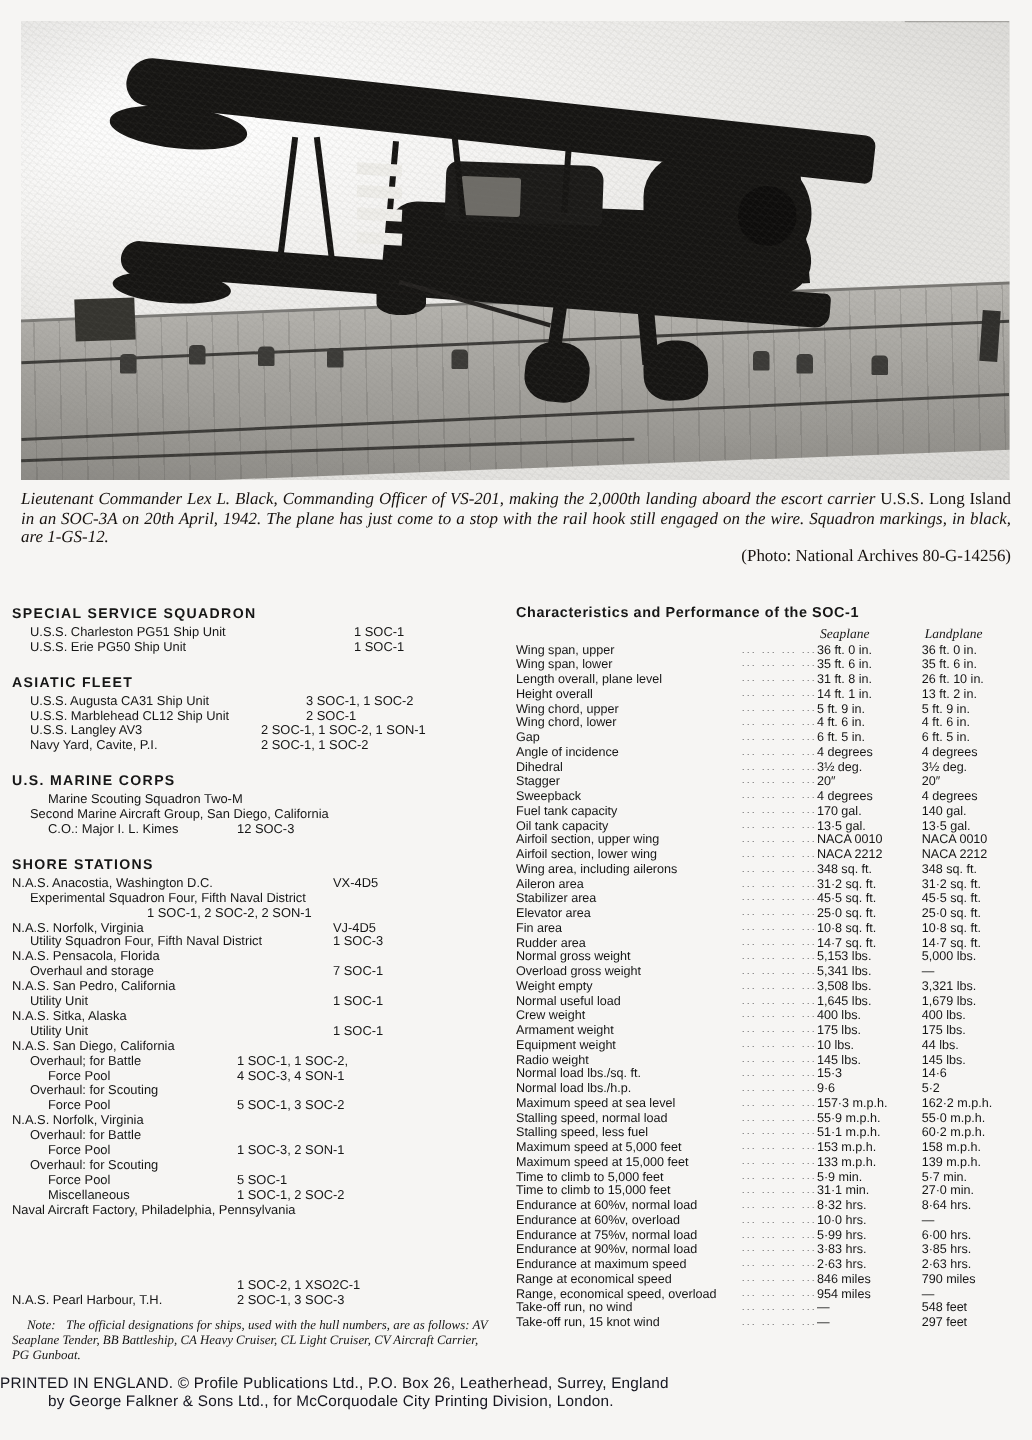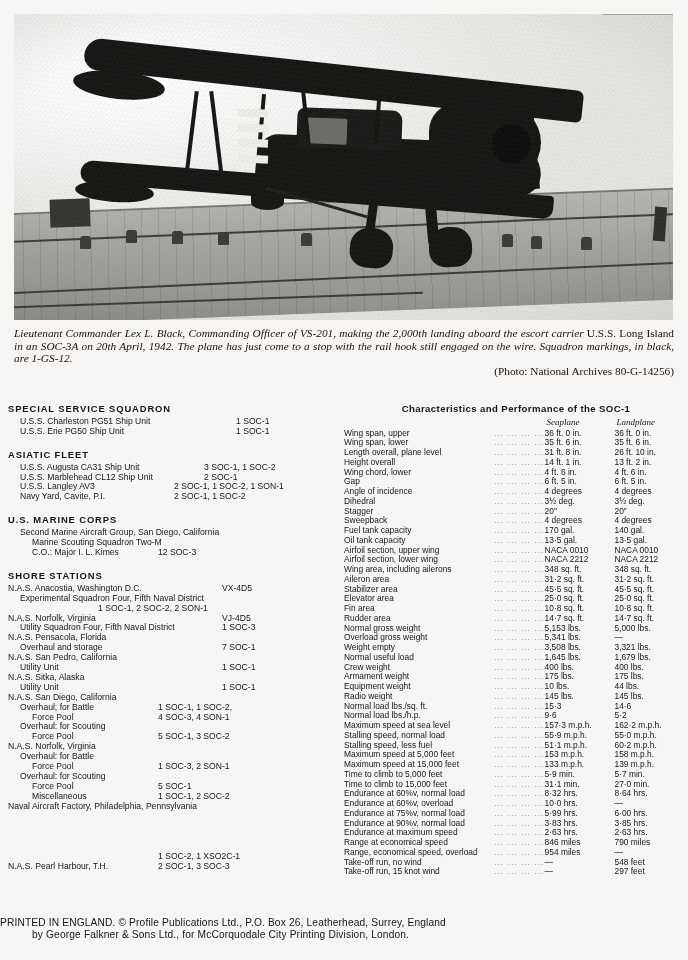--- a/index.html
+++ b/index.html
@@ -288,21 +288,20 @@
   .row .val {
     position: absolute;
     white-space: nowrap;
   }
   .ind1 { padding-left: 12px; }
   .ind2 { padding-left: 24px; }
   .centerish { padding-left: 90px; }
 
   
   .spec-head {
-    text-align: center;
     font-weight: bold;
     font-size: 9.6px;
     letter-spacing: .4px;
     margin: 0 0 4px 0;
   }
   table.spec {
     border-collapse: collapse;
     width: 344px;
     font-size: 8.4px;
     line-height: 9.75px;
@@ -471,24 +470,24 @@
         <span class="lbl ind1">Navy Yard, Cavite, P.I.</span>
         <span class="val" style="left:166px;">2 SOC-1, 1 SOC-2</span>
       </div>
     </div>
 
     <div class="sec-gap"></div>
 
     <div class="sec-head">U.S. MARINE CORPS</div>
     <div>
       <div class="row">
+        <span class="lbl ind2">Marine Scouting Squadron Two-M</span>
+      </div>
+      <div class="row">
         <span class="lbl ind1">Second Marine Aircraft Group, San Diego, California</span>
-      </div>
-      <div class="row">
-        <span class="lbl ind2">Marine Scouting Squadron Two-M</span>
       </div>
       <div class="row">
         <span class="lbl ind2">C.O.: Major I. L. Kimes</span>
         <span class="val" style="left:150px;">12 SOC-3</span>
       </div>
     </div>
 
     <div class="sec-gap"></div>
 
     <div class="sec-head">SHORE STATIONS</div>
@@ -584,20 +583,24 @@
       </div>
       <div class="row">
         <span class="lbl" style="padding-left:150px;margin-top:40px;">1 SOC-2, 1 XSO2C-1</span>
       </div>
       <div class="row">
         <span class="lbl">N.A.S. Pearl Harbour, T.H.</span>
         <span class="val" style="left:150px;">2 SOC-1, 3 SOC-3</span>
       </div>
     </div>
 
+    <div class="note">
+      <span class="note-lbl">Note:</span>
+      <span class="note-body">The official designations for ships, used with the hull numbers, are as follows: AV Seaplane Tender, BB Battleship, CA Heavy Cruiser, CL Light Cruiser, CV Aircraft Carrier, PG Gunboat.</span>
+    </div>
   </div>
 
   <div class="col-right">
     <div class="spec-head">Characteristics and Performance of the SOC-1</div>
     <table class="spec">
       <thead>
         <tr>
           <td class="c-lbl"></td>
           <td class="c-dots"></td>
           <th class="c-sea">Seaplane</th>
@@ -623,20 +626,26 @@
             <td class="c-sea">31 ft. 8 in.</td>
             <td class="c-land">26 ft. 10 in.</td>
           </tr>
           <tr>
             <td class="c-lbl">Height overall</td>
             <td class="c-dots dots"></td>
             <td class="c-sea">14 ft. 1 in.</td>
             <td class="c-land">13 ft. 2 in.</td>
           </tr>
           <tr>
+            <td class="c-lbl">Wing chord, upper</td>
+            <td class="c-dots dots"></td>
+            <td class="c-sea">5 ft. 9 in.</td>
+            <td class="c-land">5 ft. 9 in.</td>
+          </tr>
+          <tr>
             <td class="c-lbl">Wing chord, lower</td>
             <td class="c-dots dots"></td>
             <td class="c-sea">4 ft. 6 in.</td>
             <td class="c-land">4 ft. 6 in.</td>
           </tr>
           <tr>
             <td class="c-lbl">Gap</td>
             <td class="c-dots dots"></td>
             <td class="c-sea">6 ft. 5 in.</td>
             <td class="c-land">6 ft. 5 in.</td>

